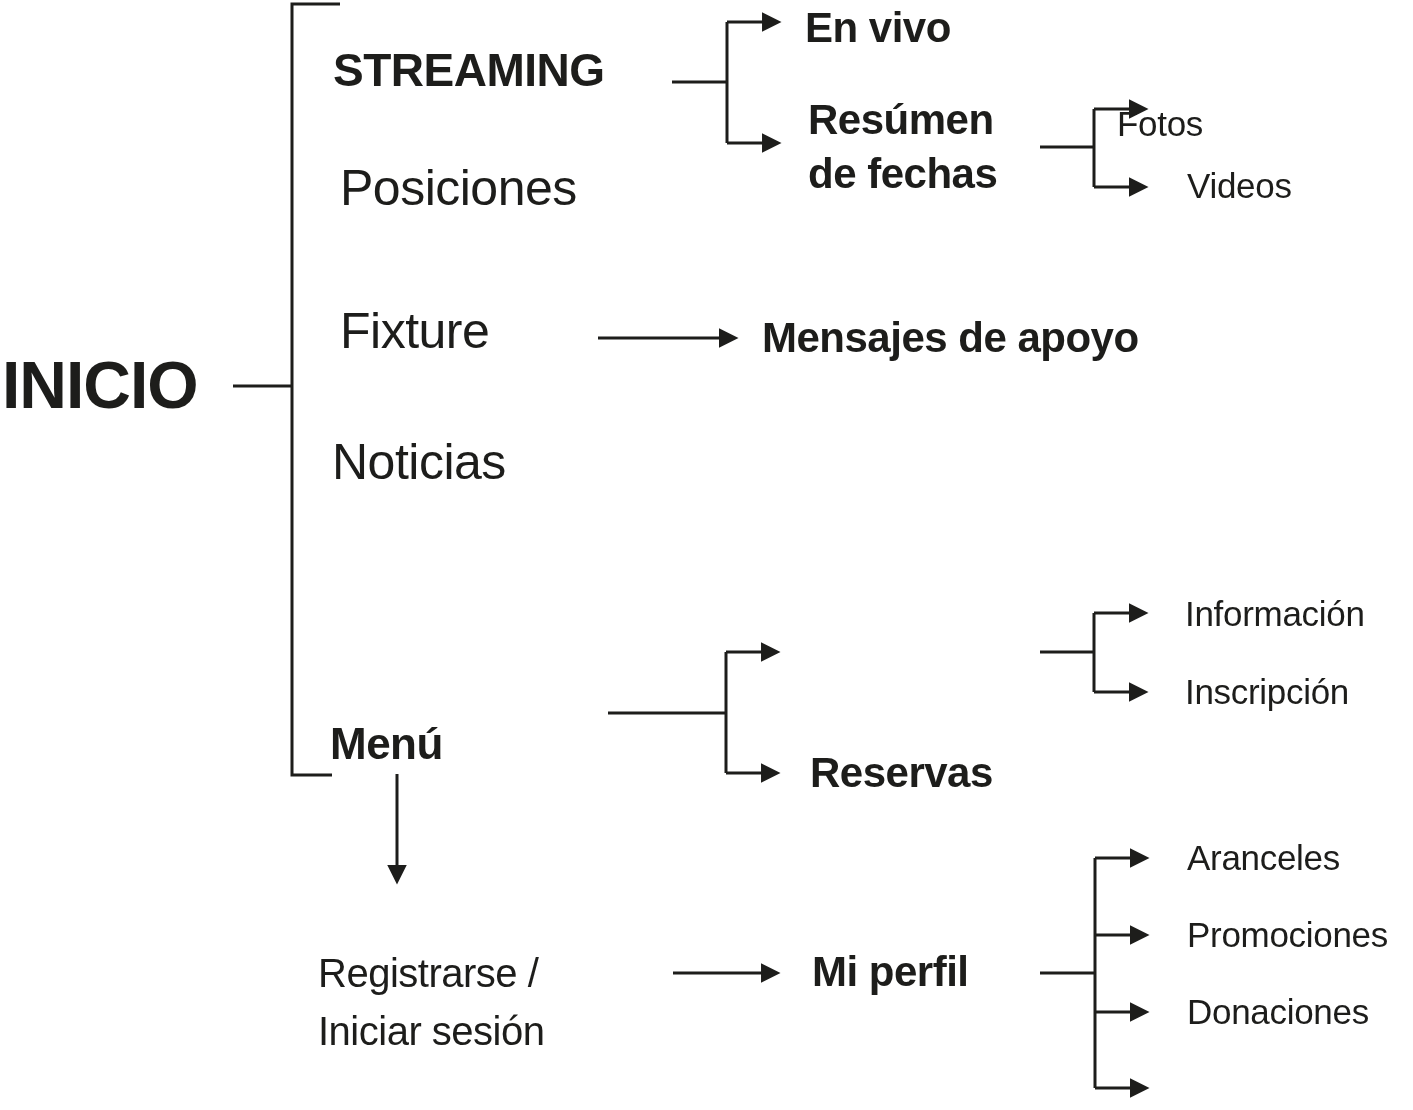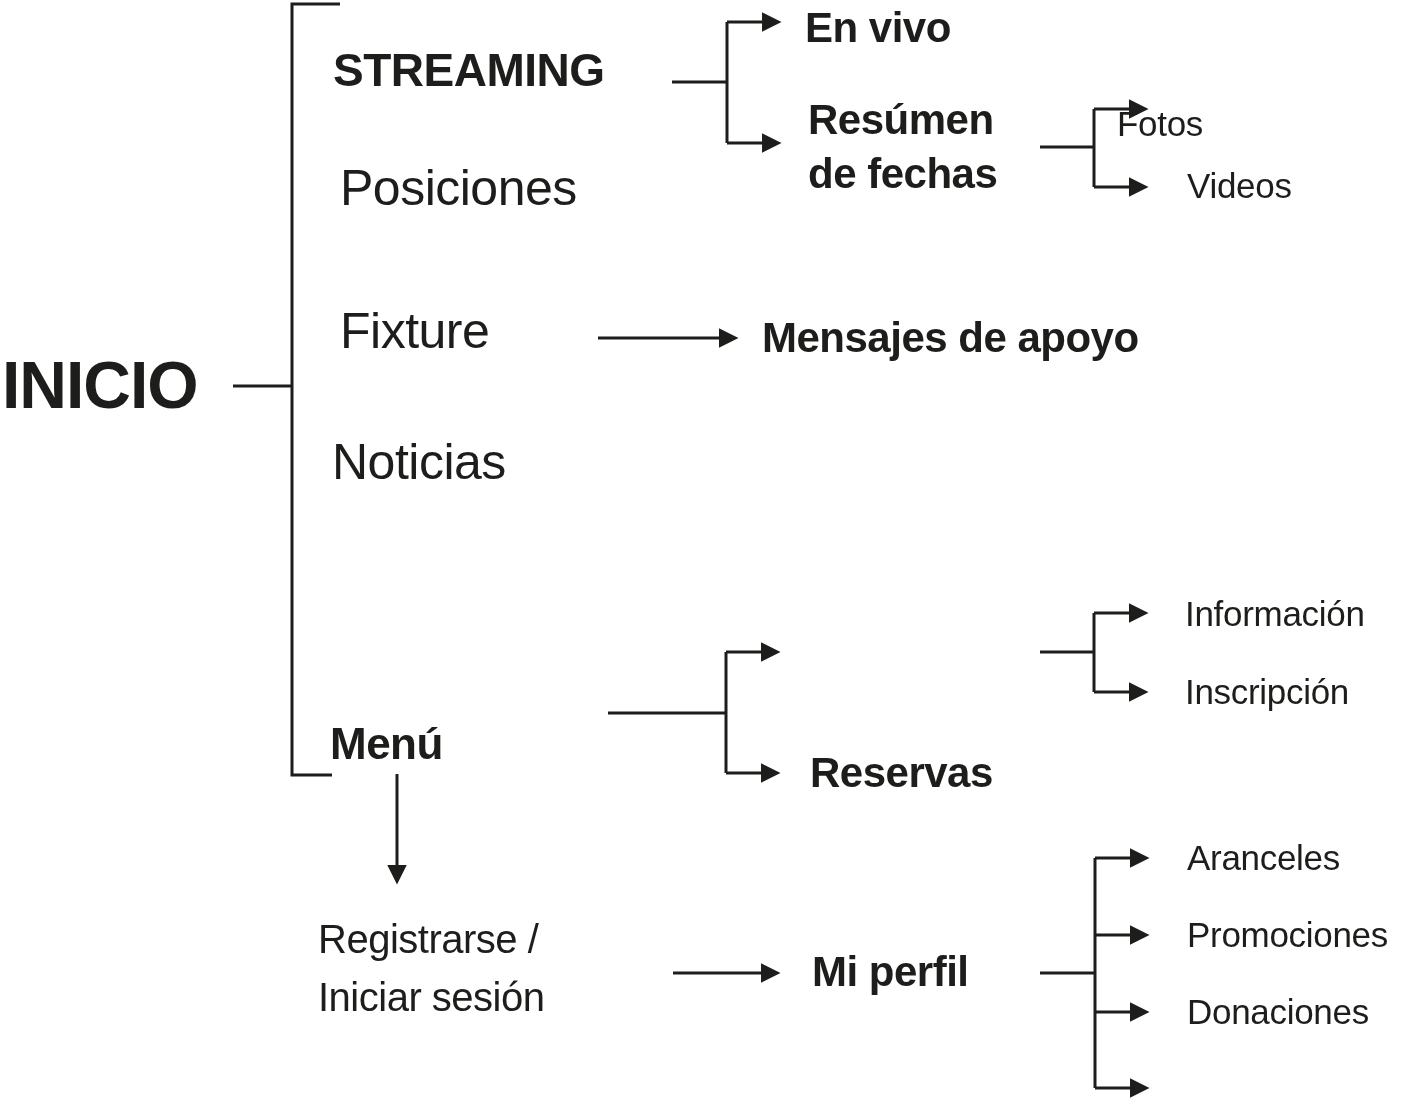--- a/index.html
+++ b/index.html
@@ -7,21 +7,21 @@
          font-family:"Liberation Sans",sans-serif;color:#1d1d1b;}
   #wires{position:absolute;left:0;top:0;width:1413px;height:1110px;}
   .lbl{position:absolute;transform:translateY(-50%);white-space:pre-line;color:#1d1d1b;
        line-height:1.18;letter-spacing:-0.5px;}
   .b{font-weight:bold;}
   .fs-root{font-size:66px;letter-spacing:-1px;text-align:right;}
   .fs-l{font-size:50px;}
   .fs-stream{font-size:46px;}
   .fs-menu{font-size:44px;}
   .fs-m{font-size:42px;}
-  .fs-reg{font-size:40px;}
+  .fs-reg{font-size:40px;margin-top:34px;}
   .fs-s{font-size:35px;letter-spacing:-0.3px;}
   
   .p-inicio{left:2px;top:386px;}
   .p-streaming{left:333px;top:70px;}
   .p-posiciones{left:340px;top:188px;}
   .p-fixture{left:340px;top:331px;}
   .p-noticias{left:332px;top:462px;}
   .p-menu{left:330px;top:711px;margin-top:33px;}
   .p-envivo{left:805px;top:28px;}
   .p-resumen{left:808px;top:147px;line-height:54px;}

